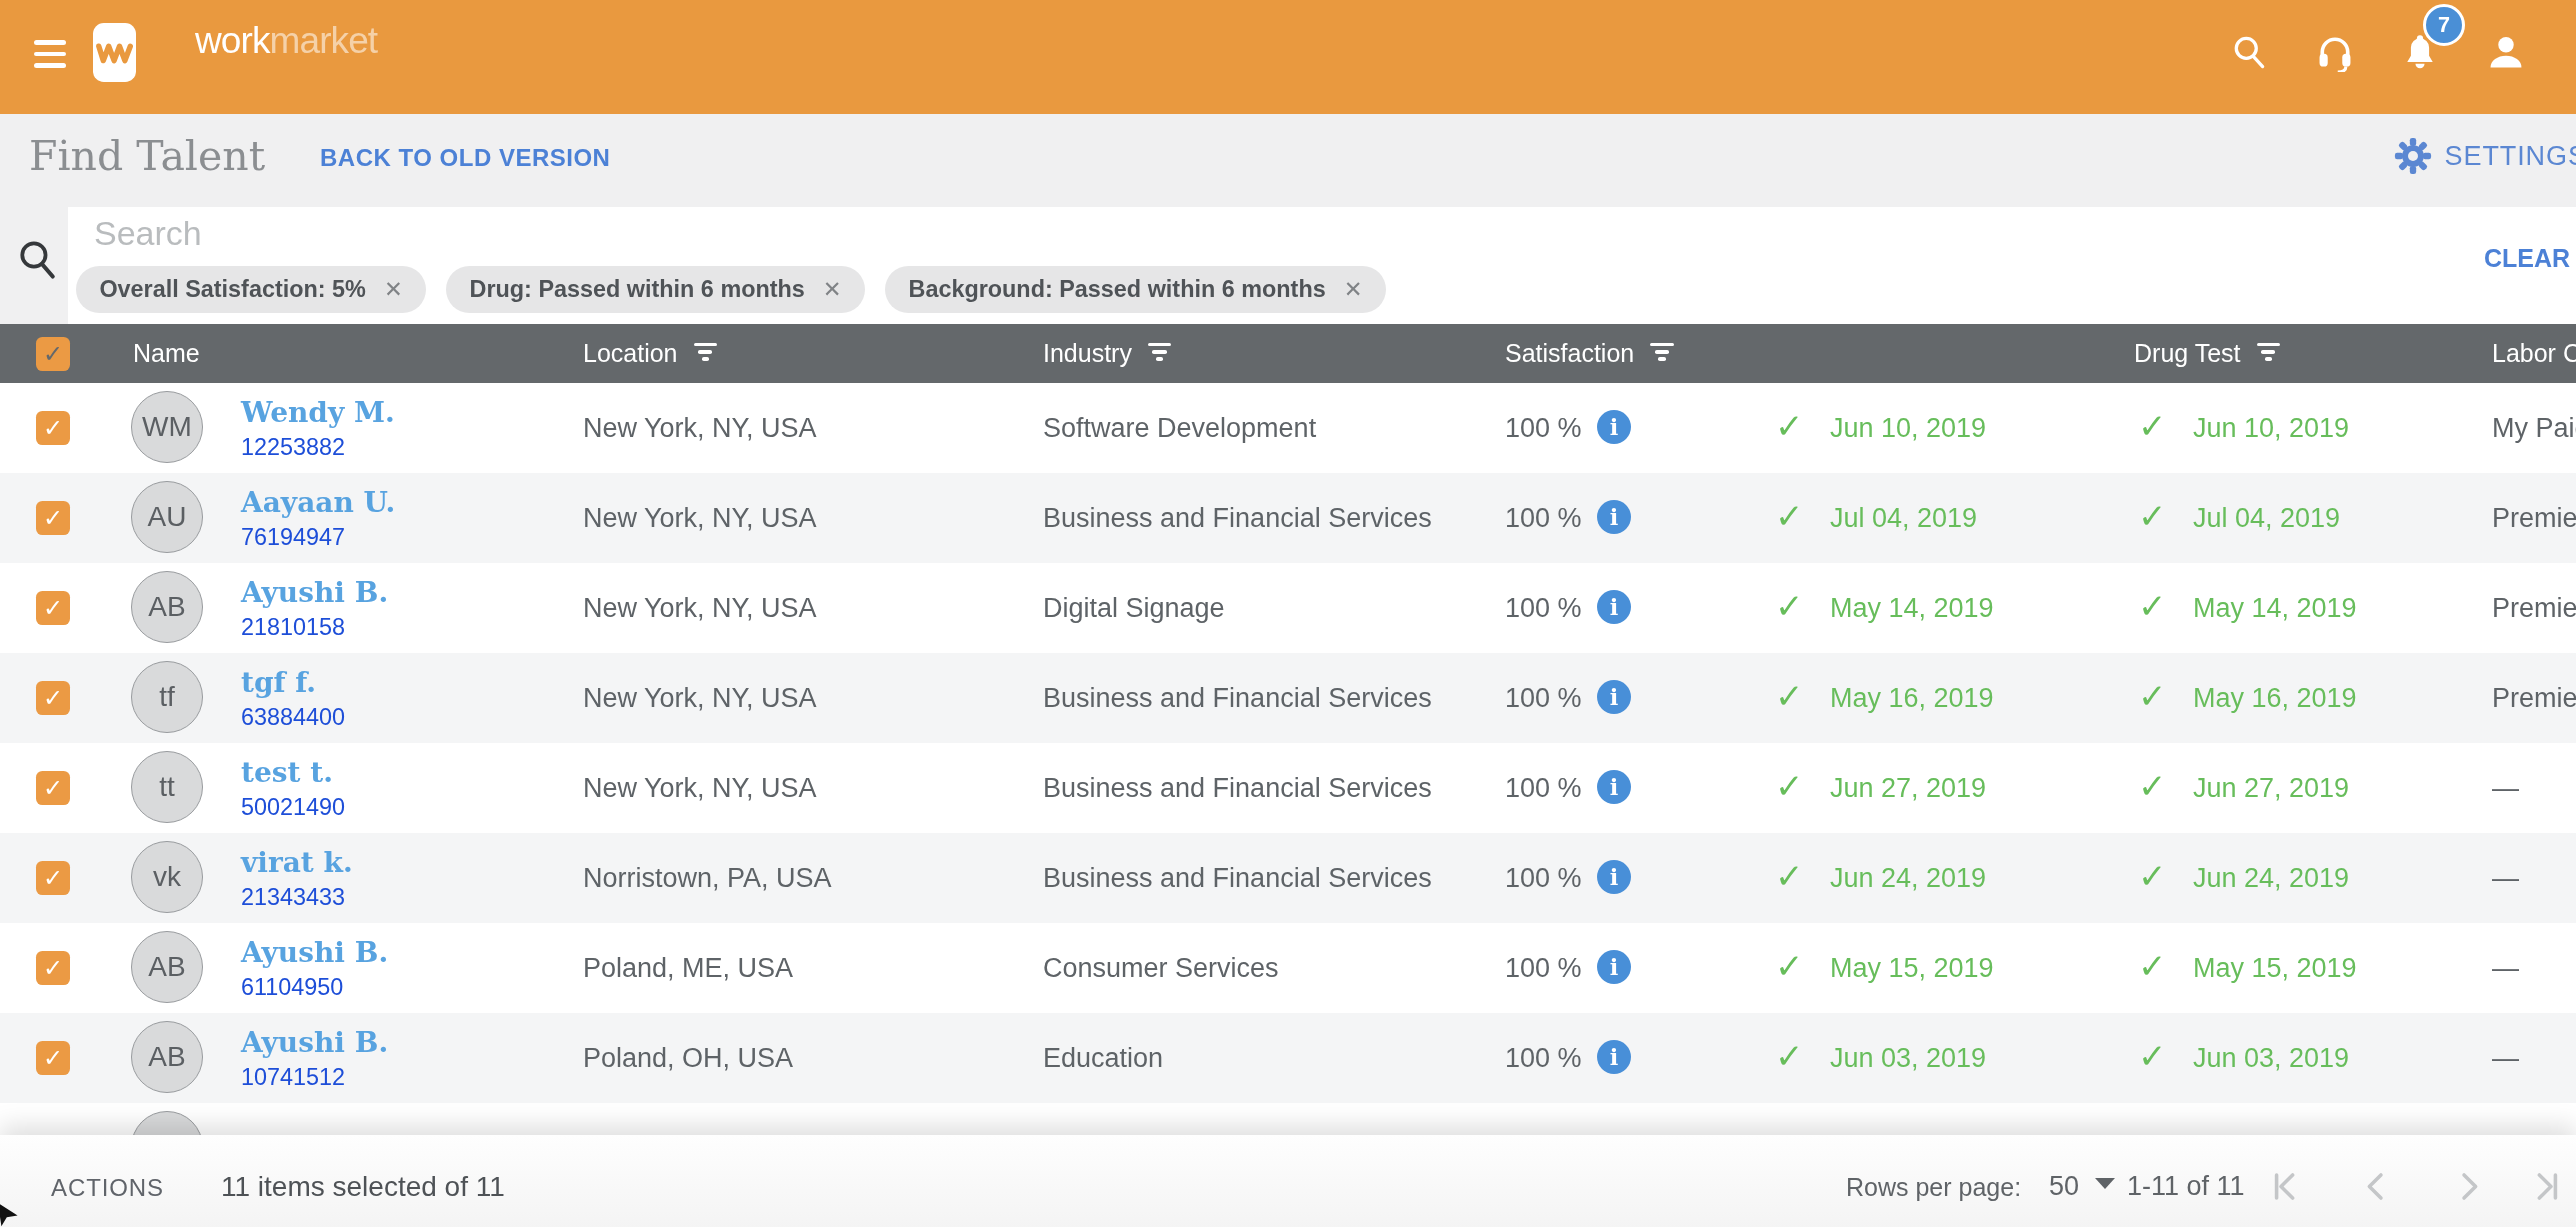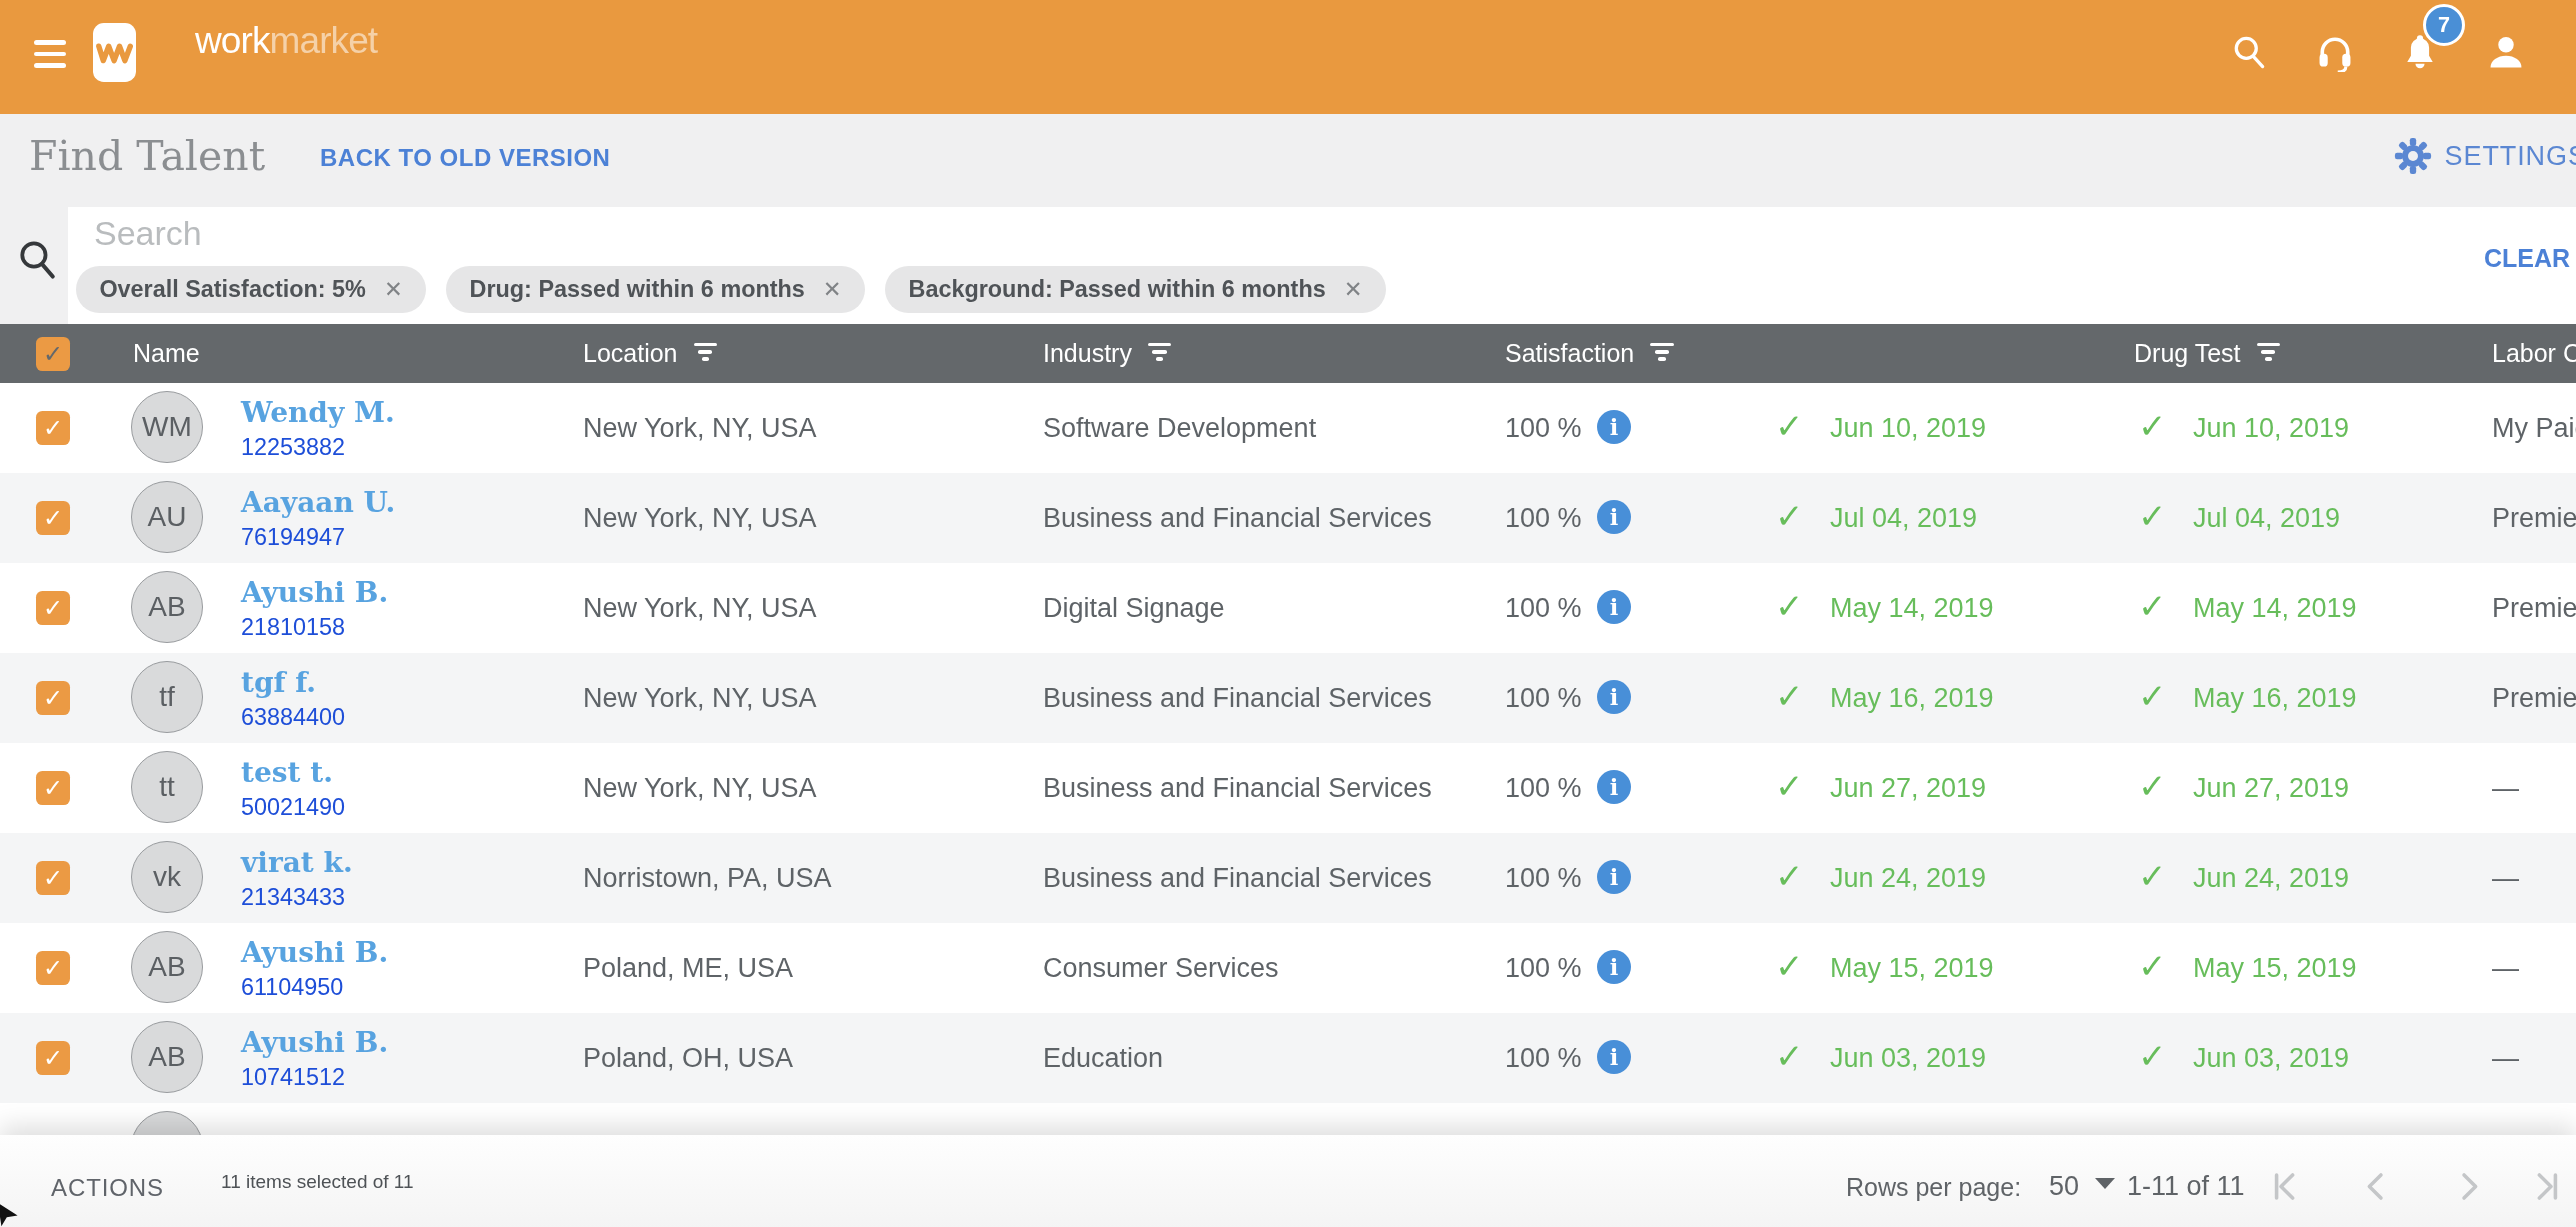--- a/index.html
+++ b/index.html
@@ -69,21 +69,21 @@
   .d-bg{left:1830px;} .d-dr{left:2193px;}
   .c-labor{left:2492px;}
 
   .row-peek{position:absolute;left:0;top:1103px;width:2576px;height:54px;background:#fff;}
   .row-peek .avatar{top:8px;}
 
   
   .footer{position:absolute;left:0;top:1125px;width:2576px;height:103px;z-index:6;
           background:linear-gradient(180deg,#fefefe 0%,#f3f3f3 100%);box-shadow:0 -9px 23.4px rgba(0,0,0,0.13);margin-top:10px;}
   .actions{position:absolute;left:51px;top:39px;font-size:24px;color:#60646a;letter-spacing:0.9px;cursor:pointer;}
-  .sel-text{position:absolute;left:221px;top:36px;font-size:19px;color:#4e5256;}
+  .sel-text{position:absolute;left:221px;top:36px;font-size:28px;color:#4e5256;}
   .rpp-label{position:absolute;left:1846px;top:38px;font-size:25px;color:#5f6367;}
   .rpp-value{position:absolute;left:2049px;top:36px;font-size:27px;color:#5f6367;cursor:pointer;}
   .rpp-caret{position:absolute;left:2095px;top:43px;width:0;height:0;border-left:10px solid transparent;
              border-right:10px solid transparent;border-top:11.7px solid #5f6367;cursor:pointer;}
   .range-text{position:absolute;left:2127px;top:36px;font-size:27px;color:#5f6367;}
   .pager{position:absolute;top:31px;width:41px;height:41px;cursor:pointer;}
   .pg-0{left:2265px;} .pg-1{left:2356px;} .pg-2{left:2448px;} .pg-3{left:2526px;}
 
   .cursor-frag{position:absolute;left:-3.6px;top:1201px;z-index:9;}
 </style>

